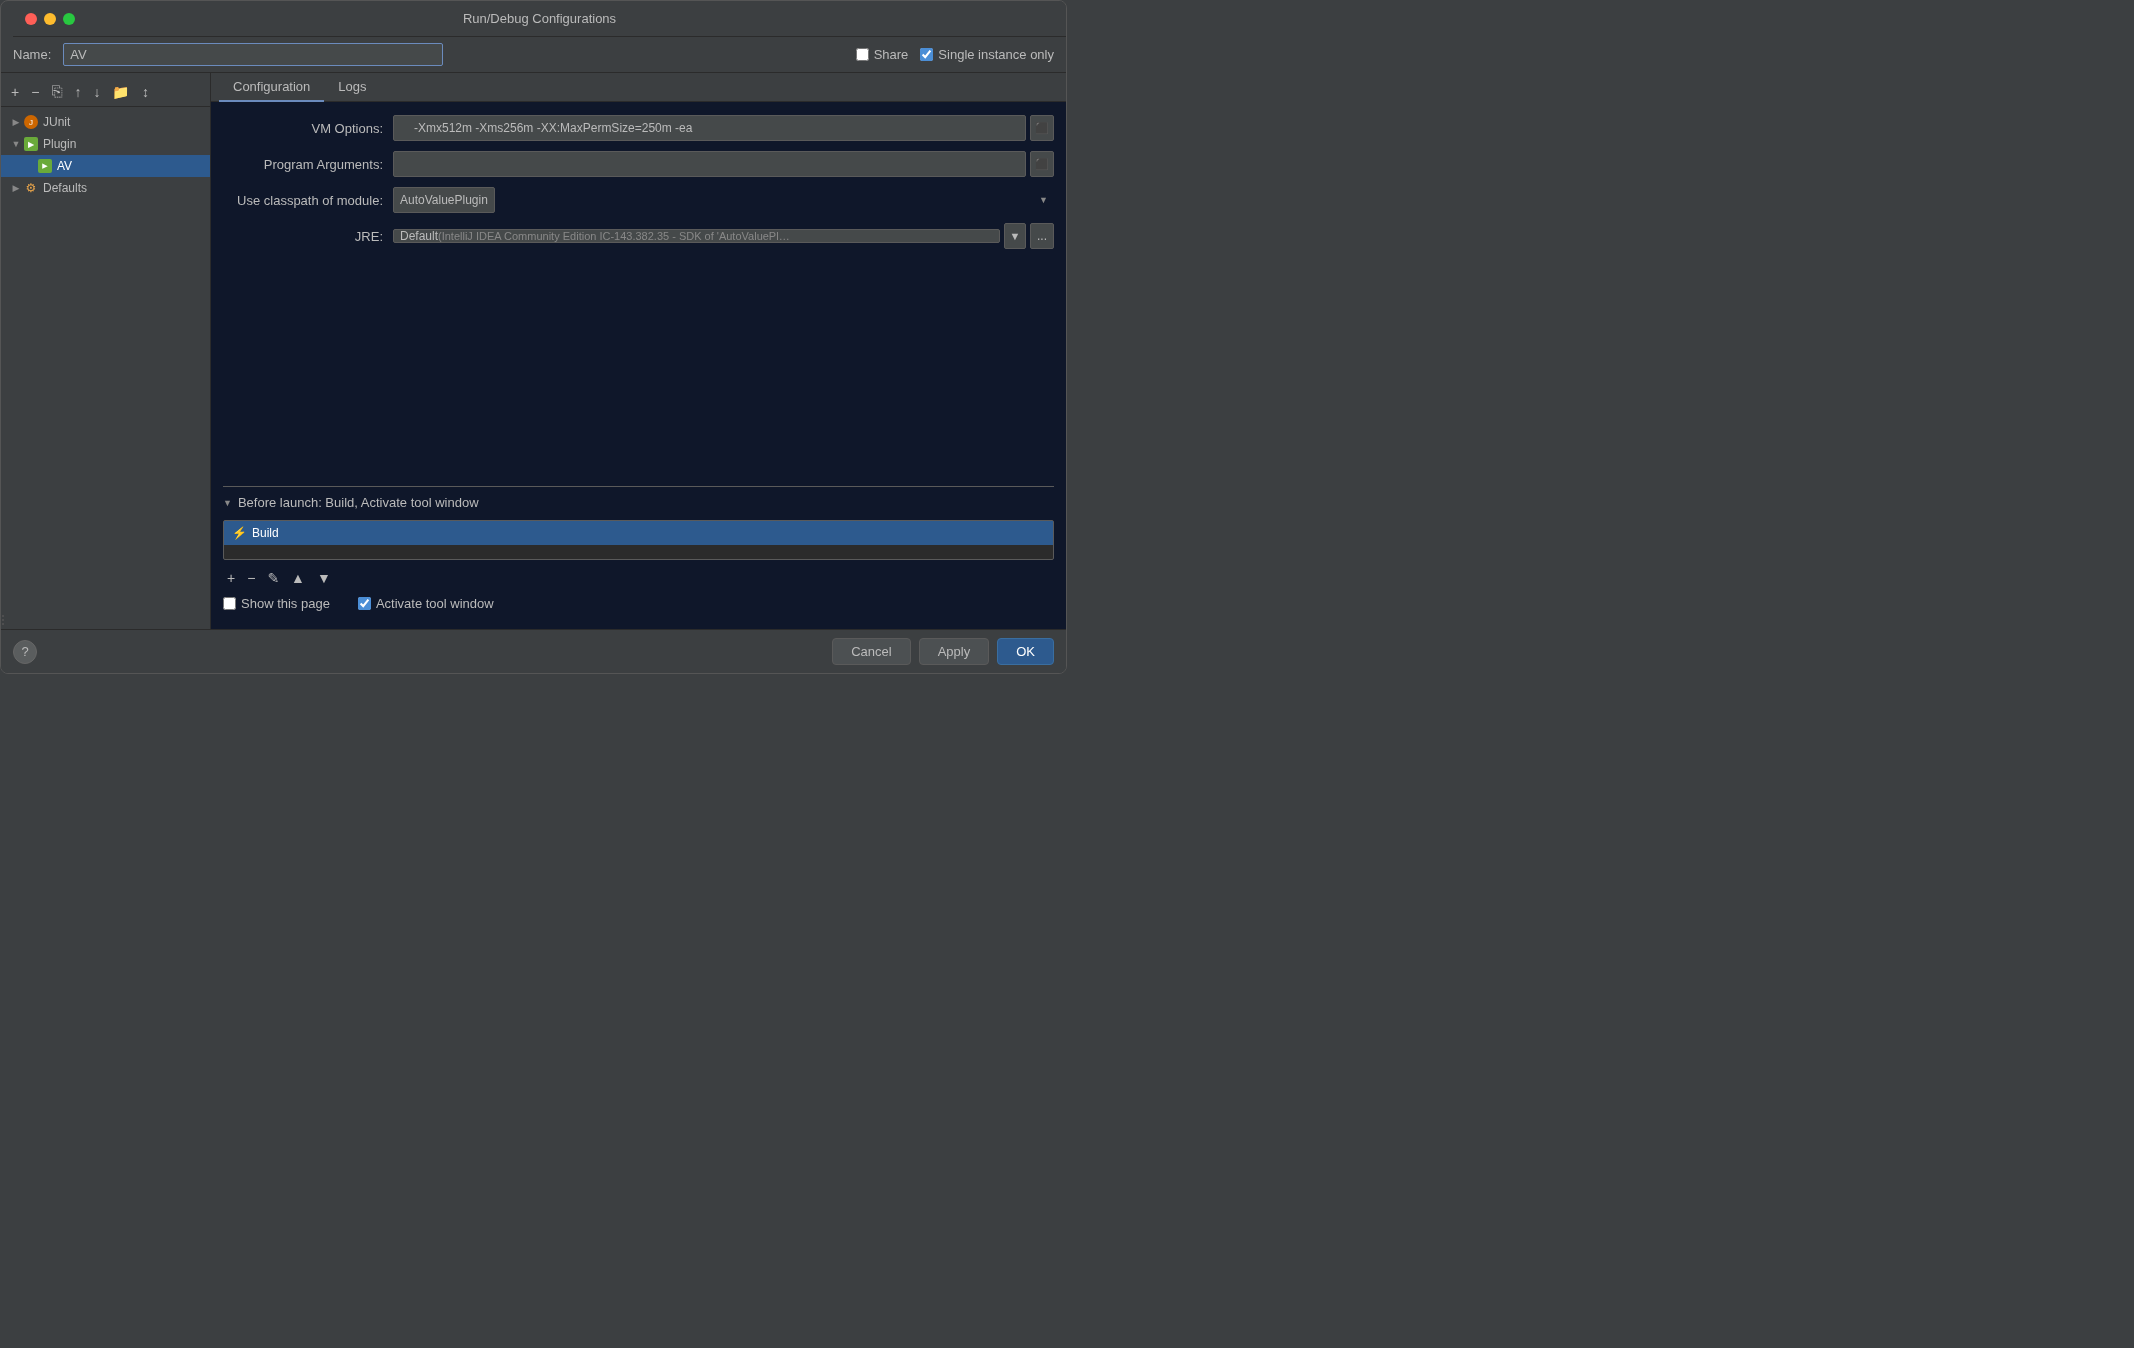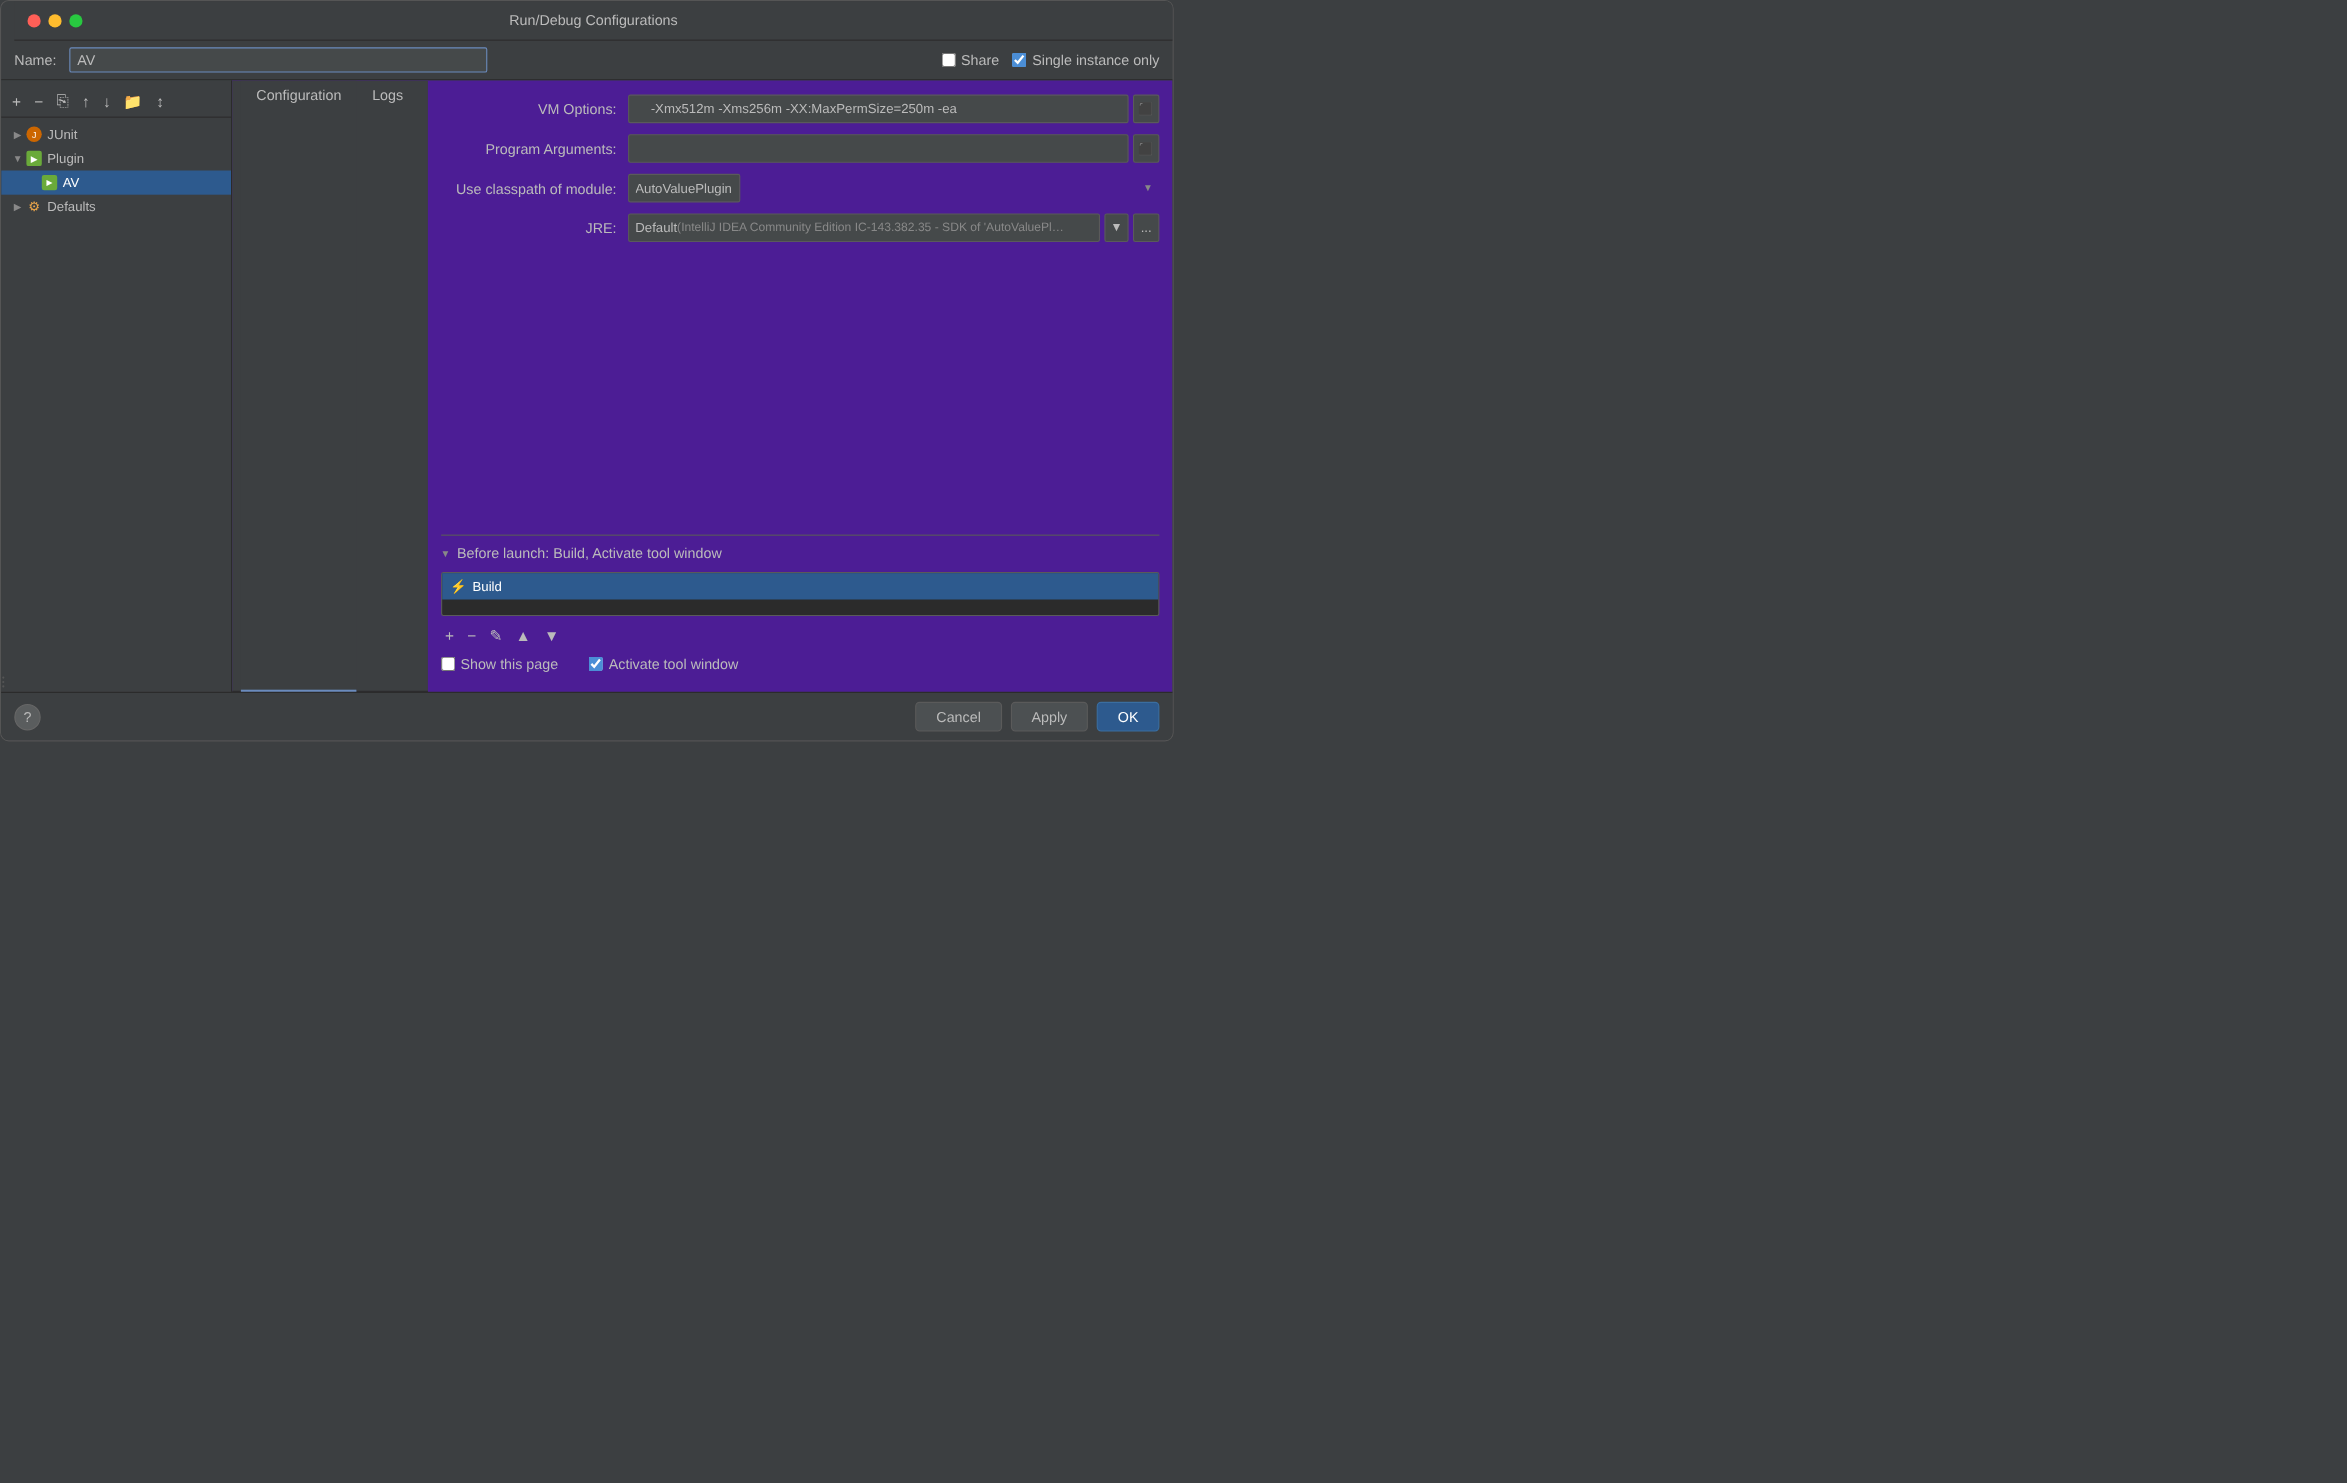--- a/index.html
+++ b/index.html
@@ -118,21 +118,22 @@
       align-items: center;
       justify-content: center;
       font-size: 11px;
       flex-shrink: 0;
     }
     .tree-label { font-size: 12px; }
     
     .right-panel {
       flex: 1;
       display: flex;
-      background: #4c1d95;
+      flex-direction: column;
+      background: #0f172a;
       overflow: hidden;
     }
     
     .top-bar {
       display: flex;
       align-items: center;
       padding: 6px 12px;
       gap: 12px;
       border-bottom: 1px solid #2b2b2b;
       flex-shrink: 0;
@@ -279,21 +280,21 @@
     }
     .jre-combo {
       flex: 1;
       background: #45494a;
       border: 1px solid #5a5a5a;
       color: #bbbbbb;
       font-size: 12px;
       padding: 3px 6px;
       outline: none;
       border-radius: 2px;
-      height: 26px;
+      height: 14px;
       overflow: hidden;
       text-overflow: ellipsis;
       white-space: nowrap;
       display: flex;
       align-items: center;
     }
     .dots-btn {
       background: #45494a;
       border: 1px solid #5a5a5a;
       color: #bbbbbb;

